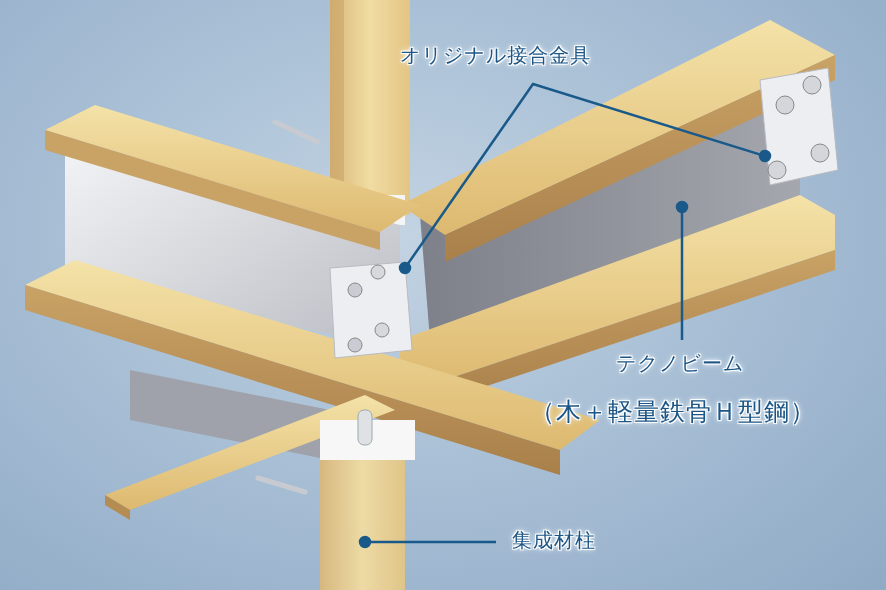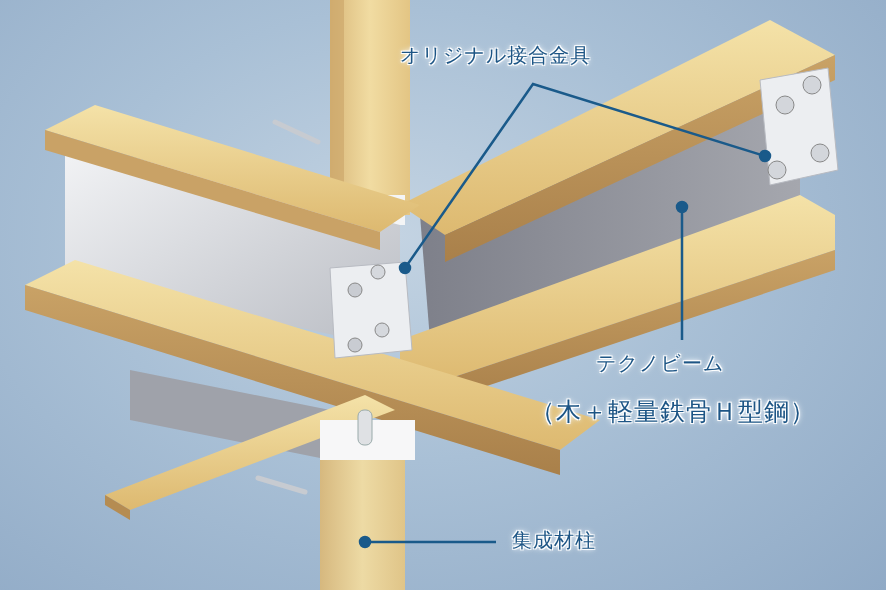--- a/index.html
+++ b/index.html
@@ -99,16 +99,16 @@
       <circle cx="405" cy="268" r="5"></circle>
       <circle cx="765" cy="156" r="5"></circle>
       <line x1="682" y1="207" x2="682" y2="340"></line>
       <circle cx="682" cy="207" r="5"></circle>
       <line x1="365" y1="542" x2="496" y2="542"></line>
       <circle cx="365" cy="542" r="5"></circle>
     </g>
   </svg>
 
   <div class="label" style="left:400px;top:42px;">オリジナル接合金具</div>
-  <div class="label" style="left:596px;top:350px;">テクノビーム</div>
+  <div class="label" style="left:616px;top:350px;">テクノビーム</div>
   <div class="label" style="left:530px;top:395px;font-size:25px;">（木＋軽量鉄骨Ｈ型鋼）</div>
   <div class="label" style="left:512px;top:527px;">集成材柱</div>
 </div>
 
 </body></html>

